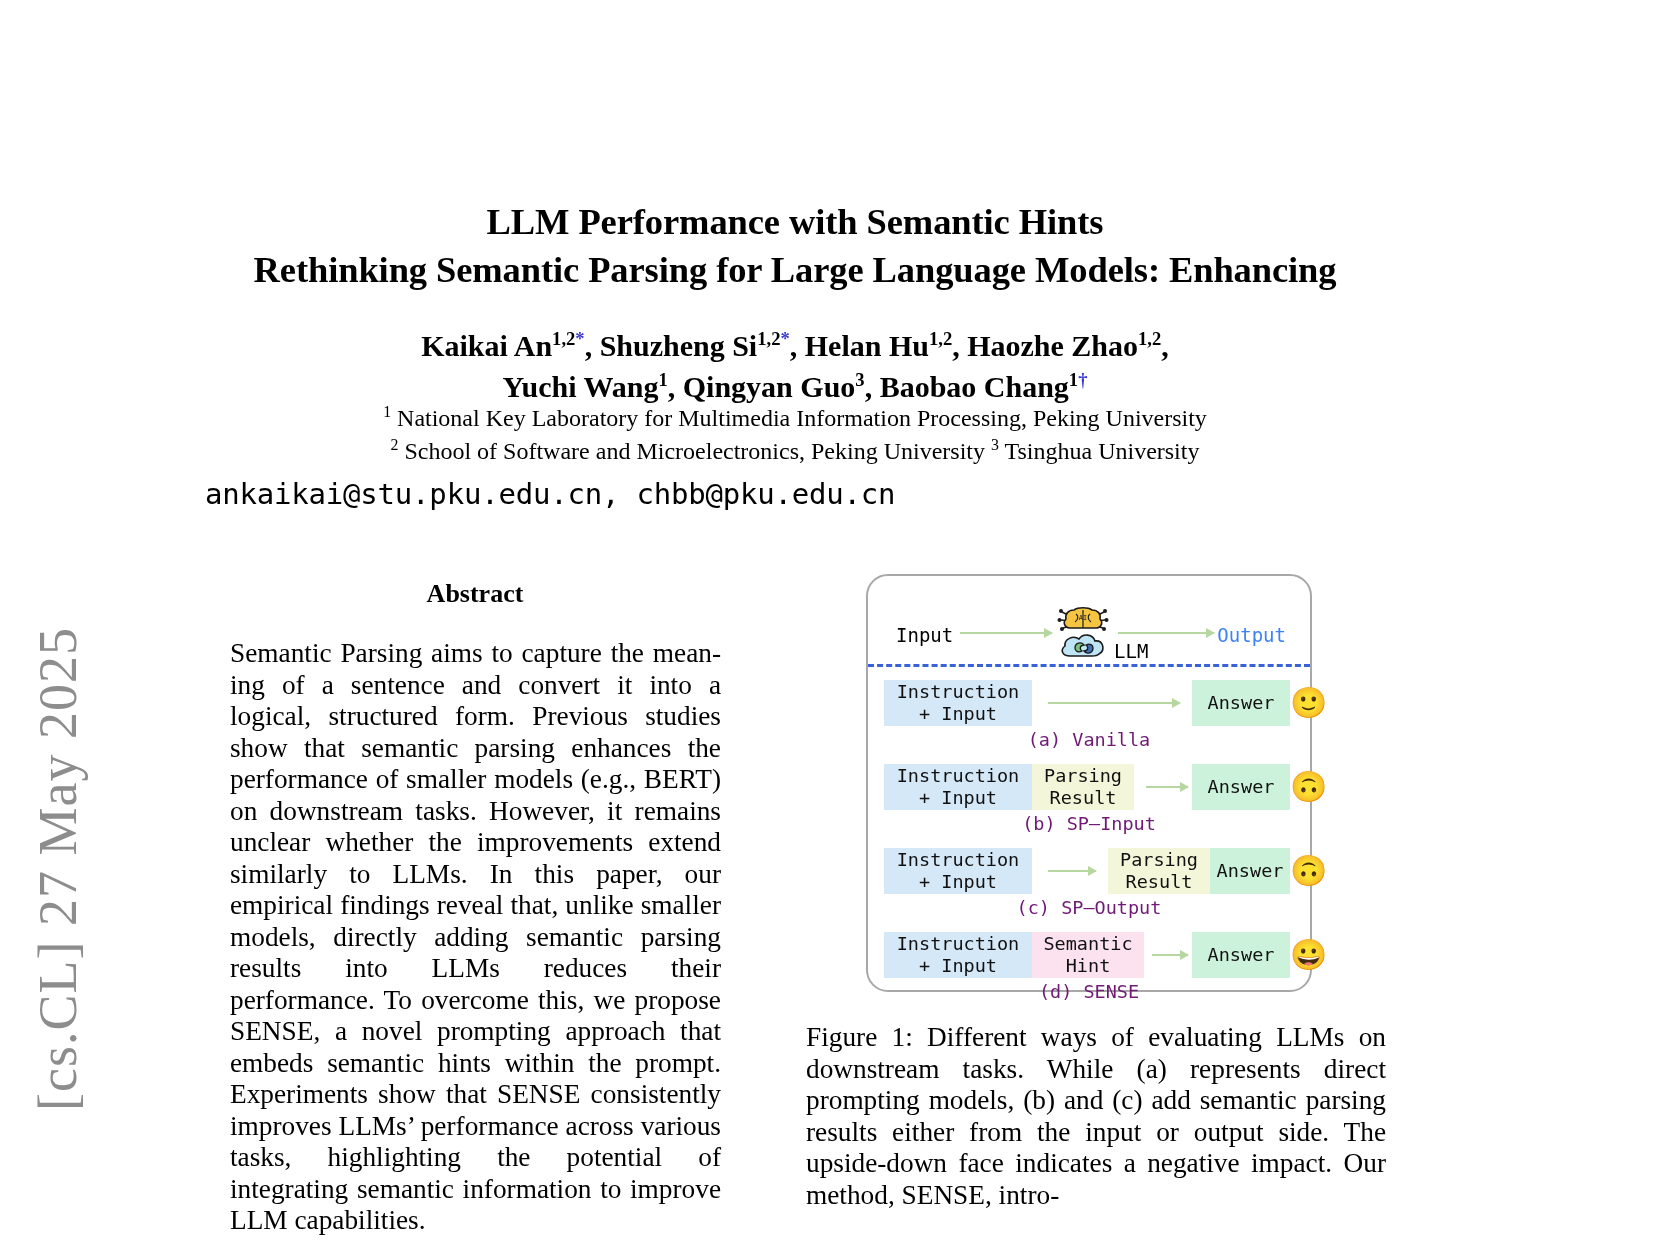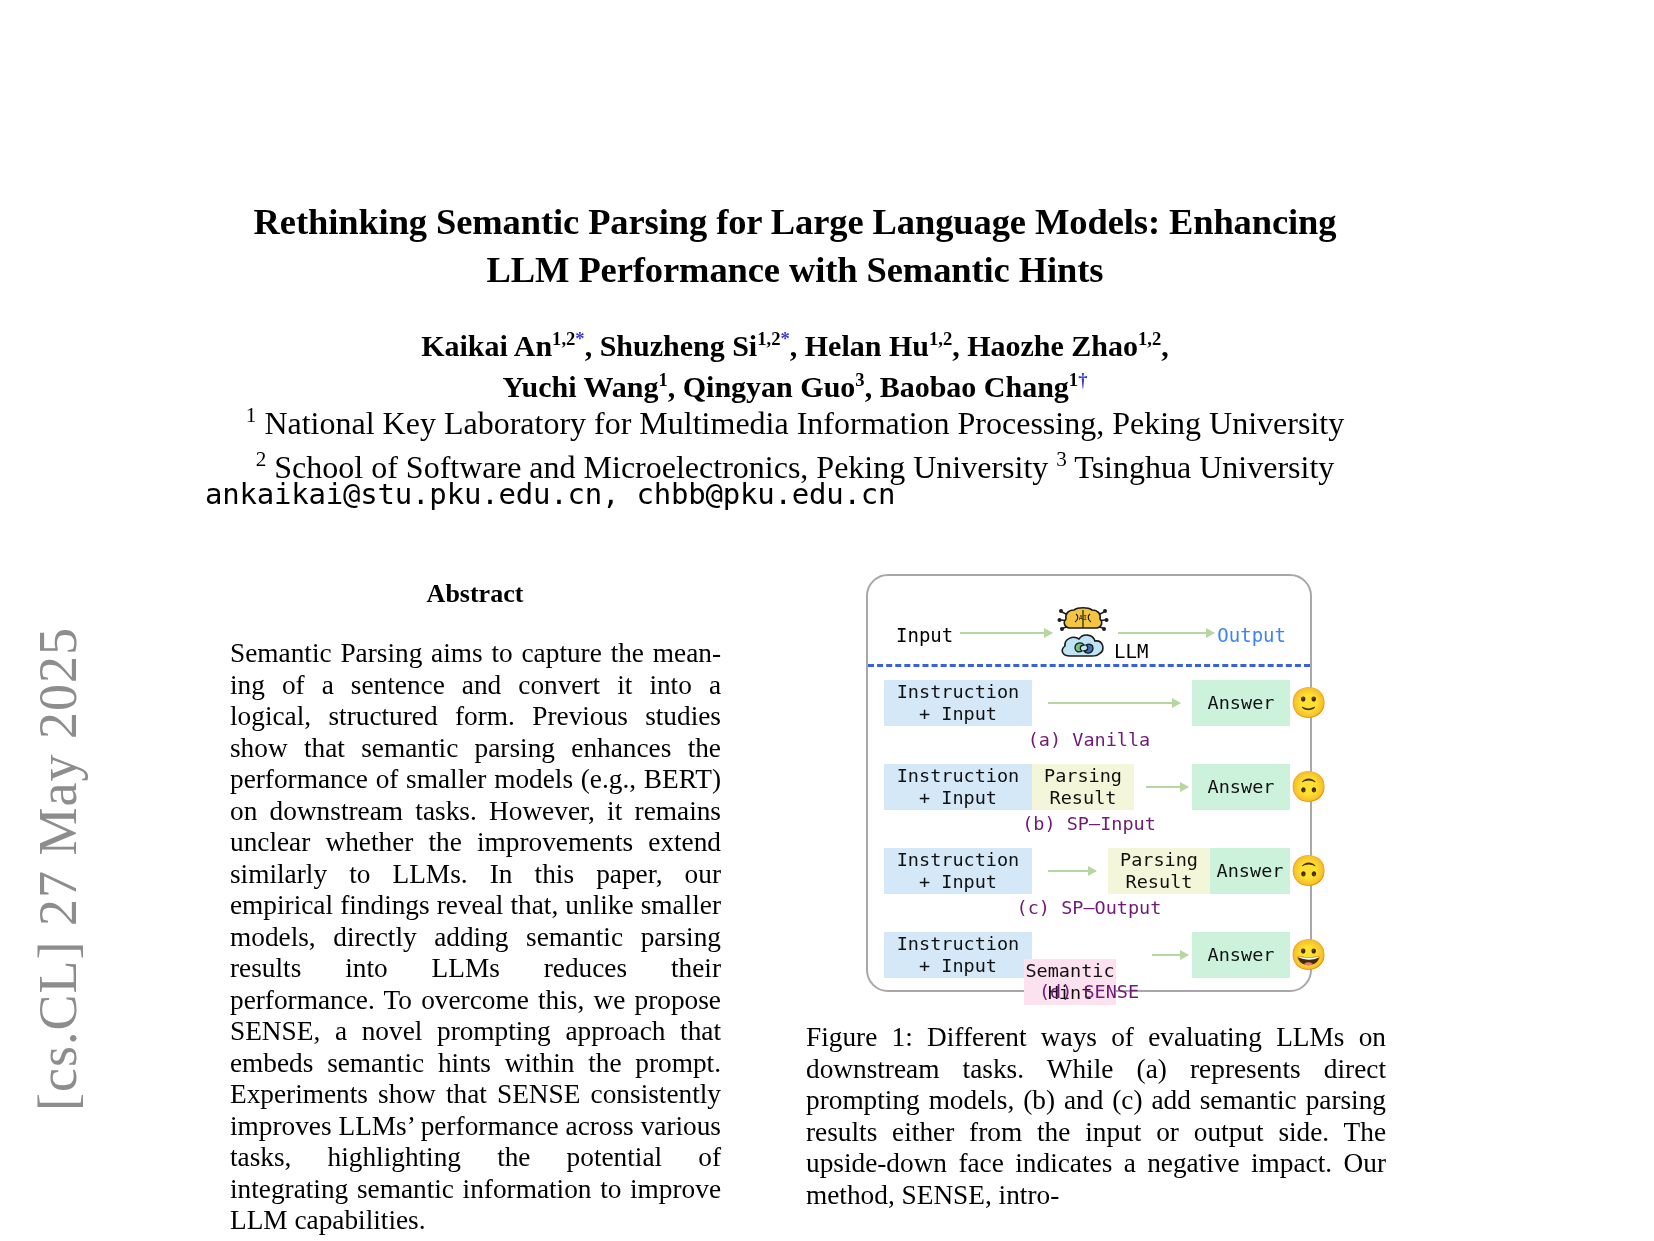--- a/index.html
+++ b/index.html
@@ -72,21 +72,21 @@
     font-weight: bold;
   }
   sup.mark { color: #3a3ad0; }
 
   #affils {
     position: absolute;
     left: 180px;
     top: 402px;
     width: 1230px;
     text-align: center;
-    font-size: 32px;
+    font-size: 24px;
     font-weight: normal;
     line-height: 1.36;
   }
   #affils .ln { display: block; }
   #affils sup { font-weight: normal; font-size: 0.66em; }
 
   #emails {
     position: absolute;
     left: 205px;
     top: 477px;
@@ -251,22 +251,22 @@
   }
 </style>
 </head>
 <body>
 
 <div id="arxiv-stamp" class="mono-no">[cs.CL]  27 May 2025</div>
 
 <div id="page">
 
   <div id="title">
+    <span class="ln">LLM Performance with Semantic Hints</span>
     <span class="ln">Rethinking Semantic Parsing for Large Language Models: Enhancing</span>
-    <span class="ln">LLM Performance with Semantic Hints</span>
   </div>
 
   <div id="authors">
     <span class="ln" id="authors-line-1"><span>Kaikai An</span><sup>1,2</sup><sup class="mark">*</sup><span>, </span><span>Shuzheng Si</span><sup>1,2</sup><sup class="mark">*</sup><span>, </span><span>Helan Hu</span><sup>1,2</sup><span>, </span><span>Haozhe Zhao</span><sup>1,2</sup><span>,</span></span>
     <span class="ln" id="authors-line-2"><span>Yuchi Wang</span><sup>1</sup><span>, </span><span>Qingyan Guo</span><sup>3</sup><span>, </span><span>Baobao Chang</span><sup>1</sup><sup class="mark">†</sup></span>
   </div>
 
   <div id="affils">
     <span class="ln">
       <sup>1</sup><span> National Key Laboratory for Multimedia Information Processing, Peking University</span>
@@ -374,21 +374,21 @@
         </div>
         <span class="emoji" style="left:422px">🙃</span>
       </div>
       <div class="row-caption" style="top:321px">(c) SP–Output</div>
 
       <div class="fig-row" style="top:356px">
         <div class="chip chip-blue" style="left:16px; width:148px;">
           <span>Instruction</span>
           <span>+ Input</span>
         </div>
-        <div class="chip chip-pink" style="left:156px; width:92px;margin-top:27px;">
+        <div class="chip chip-pink" style="left:164px; width:112px;">
           <span>Semantic</span>
           <span>Hint</span>
         </div>
         <span class="row-arrow" style="left:284px; width:36px;"></span>
         <div class="chip chip-green" style="left:324px; width:98px;">
           <span>Answer</span>
         </div>
         <span class="emoji" style="left:422px">😀</span>
       </div>
       <div class="row-caption" style="top:405px">(d) SENSE</div>

